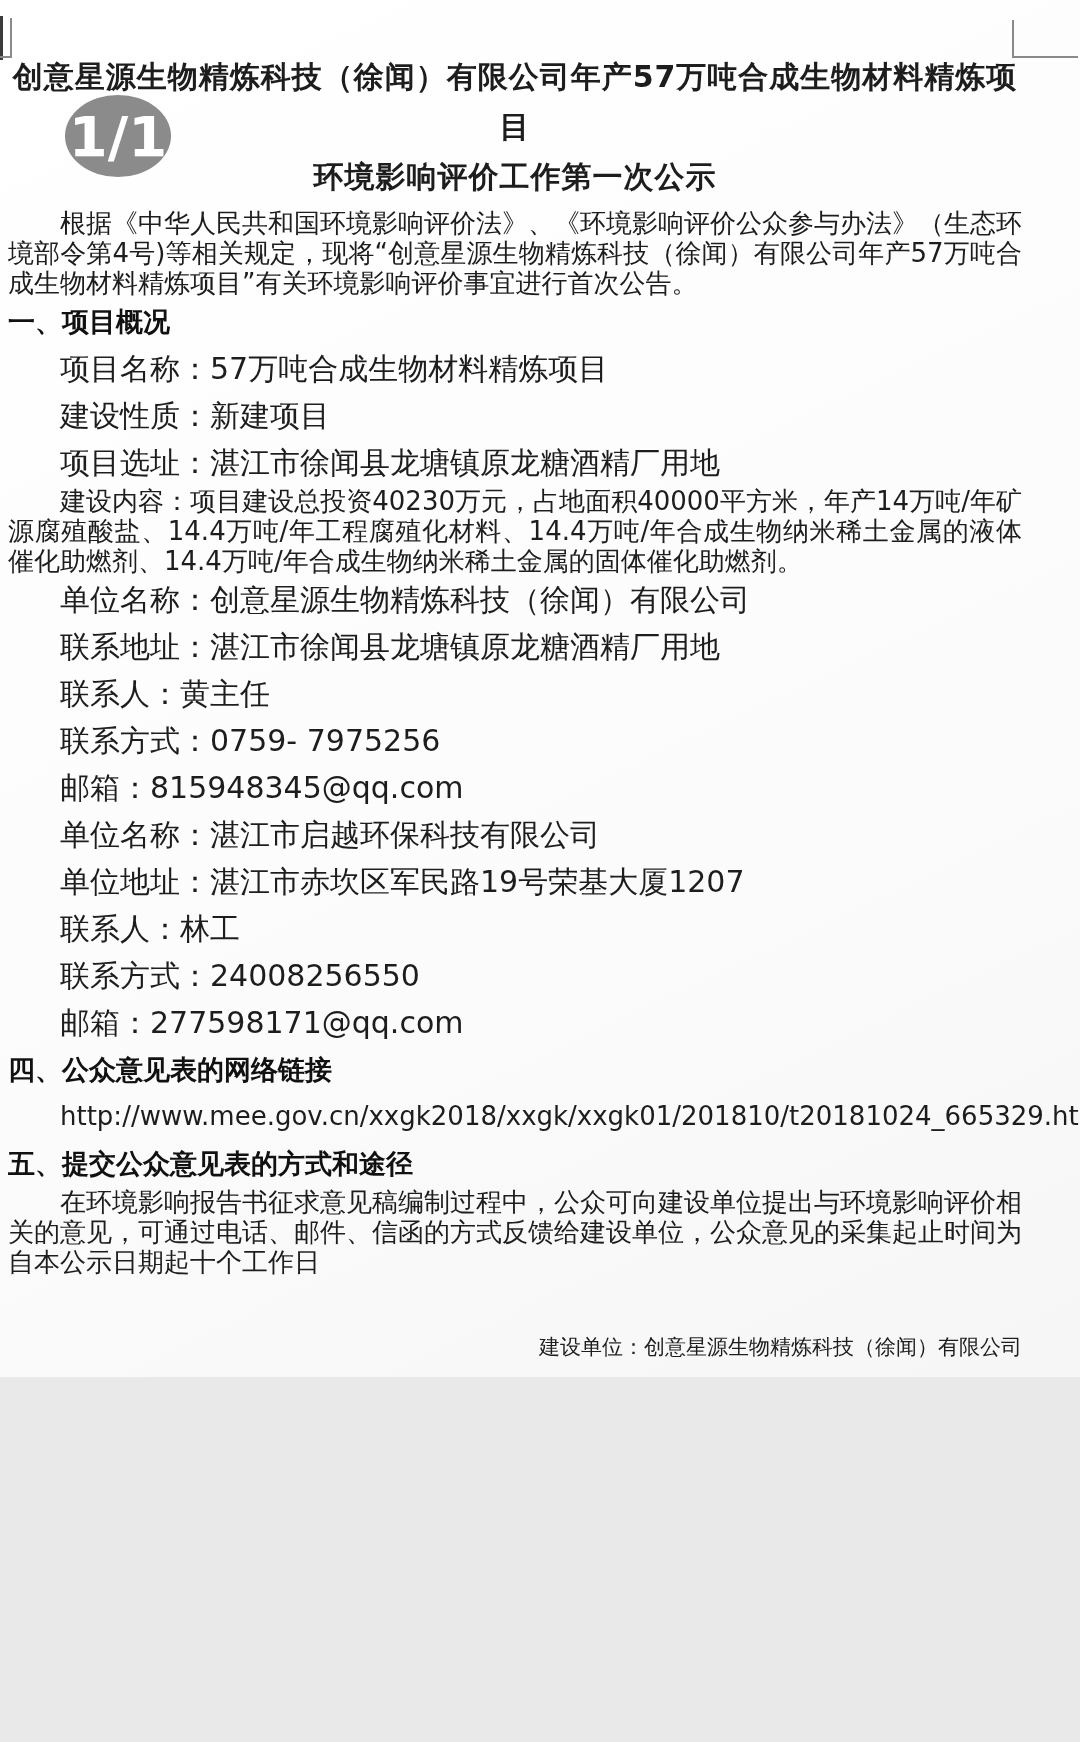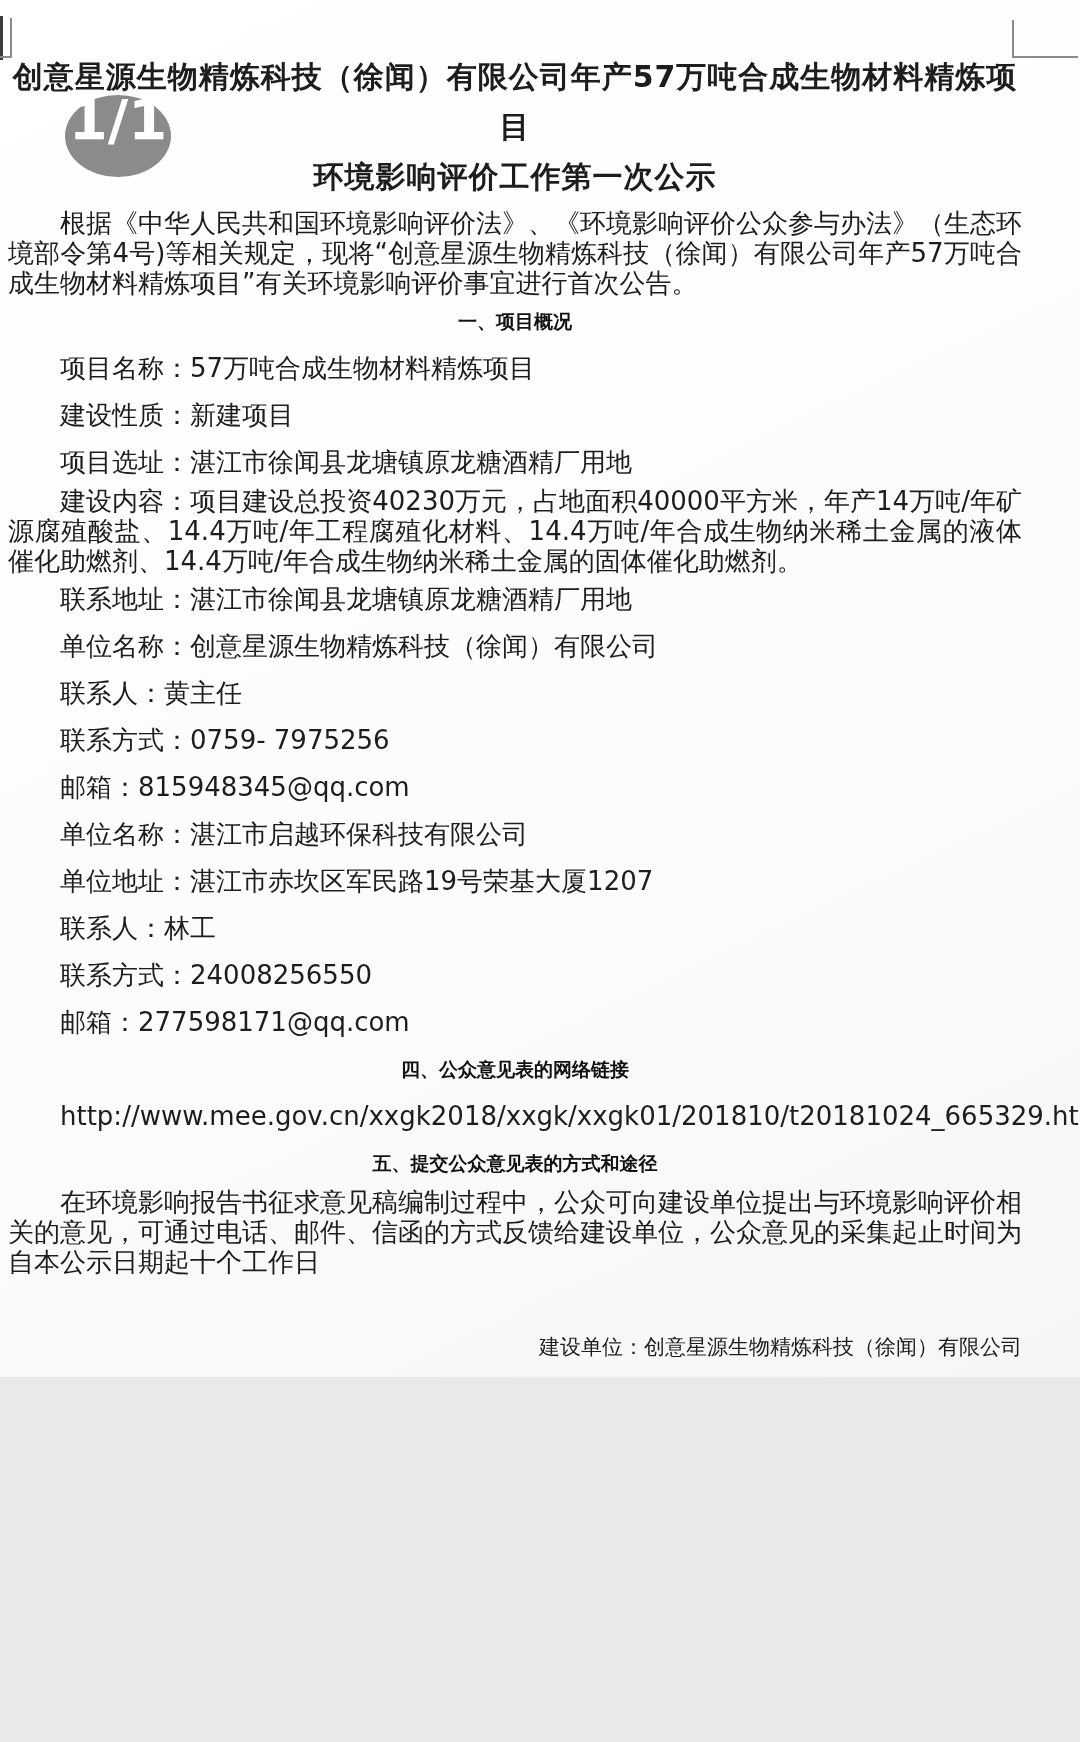--- a/index.html
+++ b/index.html
@@ -28,44 +28,43 @@
   .page-badge {
     position: absolute;
     left: 57px; top: 43px;
     width: 106px; height: 82px;
     background: #8b8b8b;
     border-radius: 53px / 41px;
     z-index: 1;
   }
   .page-badge-label {
     position: absolute;
-    left: 57px; top: 26px;
+    left: 57px; top: 43px;
     width: 106px; height: 82px;
     display: flex; align-items: center; justify-content: center;
     font-size: 56px; font-weight: bold; color: #ffffff;
     z-index: 3;
   }
   .body-text { position: relative; z-index: 2; }
   .para {
     font-size: 26px;
     line-height: 30px;
     text-align: justify;
     color: #1d1d1d;
   }
   .indent { text-indent: 52px; }
   .intro { margin-top: 6px; }
   .sec-heading {
-    font-size: 19px;
+    font-size: 27px;
     font-weight: bold;
     line-height: 47px;
     color: #111111;
-    text-align: center;
   }
   .item {
-    font-size: 26px;
+    font-size: 30px;
     line-height: 47px;
     padding-left: 52px;
     white-space: nowrap;
   }
   .link-line {
     font-size: 26px;
     line-height: 47px;
     padding-left: 52px;
     color: #1d1d1d;
     text-decoration: none;
@@ -107,22 +106,22 @@
   <div class="body-text">
 
     <p class="para indent intro">根据《中华人民共和国环境影响评价法》、《环境影响评价公众参与办法》（生态环境部令第4号)等相关规定，现将“创意星源生物精炼科技（徐闻）有限公司年产57万吨合成生物材料精炼项目”有关环境影响评价事宜进行首次公告。</p>
 
     <div class="sec-heading">一、项目概况</div>
     <div class="item">项目名称：57万吨合成生物材料精炼项目</div>
     <div class="item">建设性质：新建项目</div>
     <div class="item">项目选址：湛江市徐闻县龙塘镇原龙糖酒精厂用地</div>
     <p class="para indent">建设内容：项目建设总投资40230万元，占地面积40000平方米，年产14万吨/年矿源腐殖酸盐、14.4万吨/年工程腐殖化材料、14.4万吨/年合成生物纳米稀土金属的液体催化助燃剂、14.4万吨/年合成生物纳米稀土金属的固体催化助燃剂。</p>
 
+    <div class="item">单位名称：创意星源生物精炼科技（徐闻）有限公司</div>
     <div class="item">联系地址：湛江市徐闻县龙塘镇原龙糖酒精厂用地</div>
-    <div class="item">单位名称：创意星源生物精炼科技（徐闻）有限公司</div>
     <div class="item">联系人：黄主任</div>
     <div class="item">联系方式：0759- 7975256</div>
     <div class="item">邮箱：815948345@qq.com</div>
 
     <div class="item">单位名称：湛江市启越环保科技有限公司</div>
     <div class="item">单位地址：湛江市赤坎区军民路19号荣基大厦1207</div>
     <div class="item">联系人：林工</div>
     <div class="item">联系方式：24008256550</div>
     <div class="item">邮箱：277598171@qq.com</div>
 

